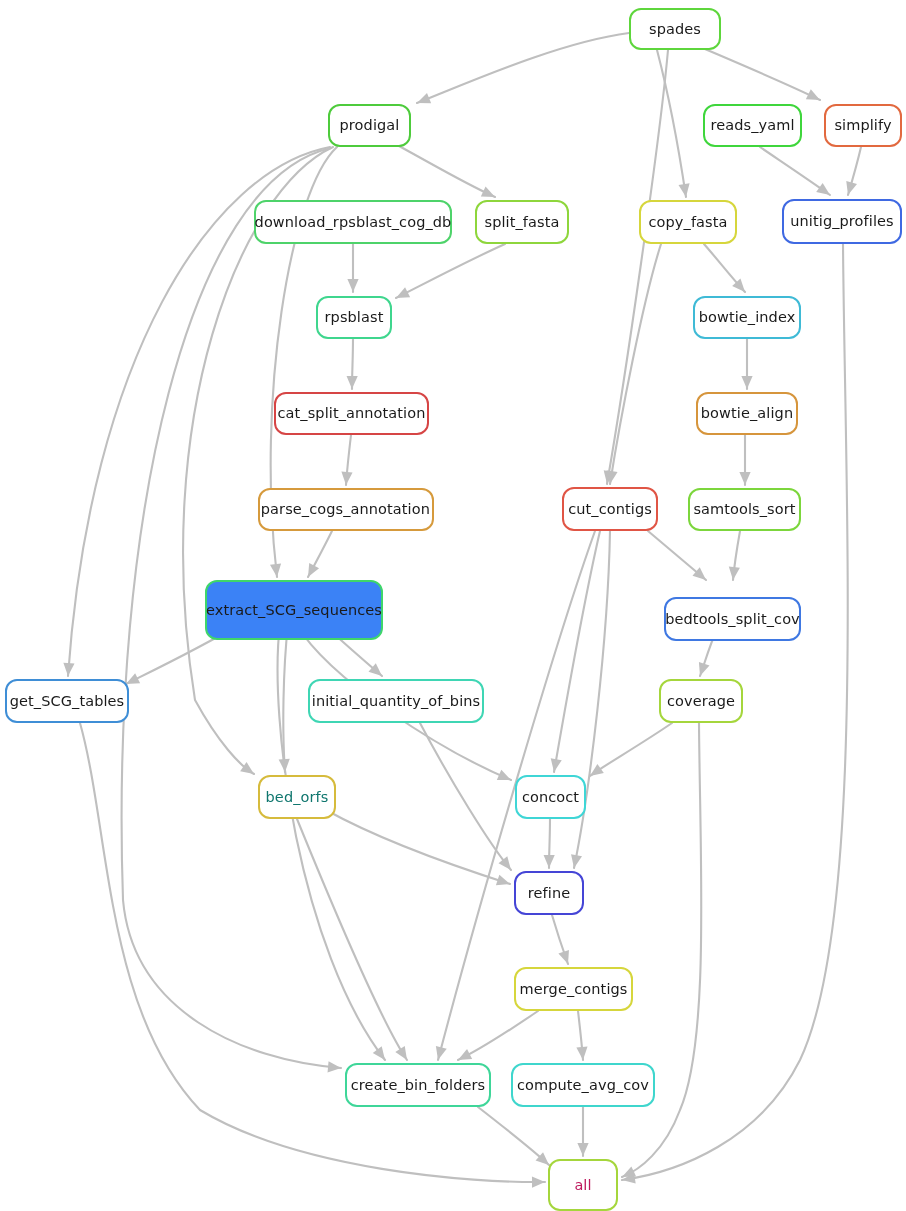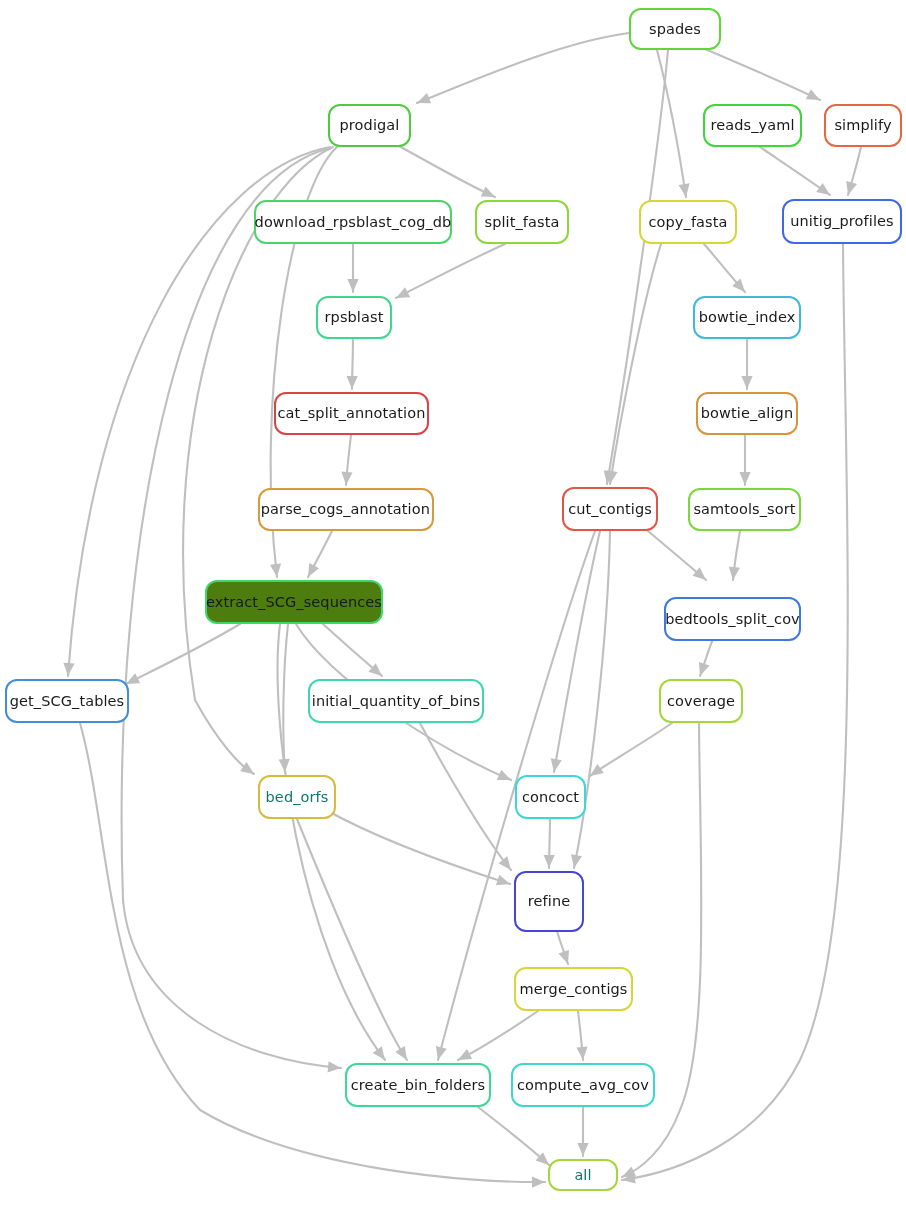--- a/index.html
+++ b/index.html
@@ -277,46 +277,46 @@
     </div>
     <div class="dag-node" style="left: 258px; top: 488px; width: 176px; height: 43px; border-color: rgb(214, 154, 60); background: rgb(255, 255, 255); color: rgb(26, 26, 26); justify-content: flex-end;">
       <span class="node-label">parse_cogs_annotation</span>
     </div>
     <div class="dag-node" style="left: 688px; top: 488px; width: 113px; height: 43px; border-color: rgb(124, 214, 60); background: rgb(255, 255, 255); color: rgb(26, 26, 26);">
       <span class="node-label">samtools_sort</span>
     </div>
     <div class="dag-node" style="left: 664px; top: 583px; width: 137px; height: 44px; border-color: rgb(63, 120, 226); background: rgb(255, 255, 255); color: rgb(26, 26, 26); margin-top: 14px;">
       <span class="node-label">bedtools_split_cov</span>
     </div>
-    <div class="dag-node" style="left: 205px; top: 580px; width: 178px; height: 44px; border-color: rgb(63, 214, 106); background: #4d7c0f; color: rgb(26, 26, 26);">
+    <div class="dag-node" style="left: 205px; top: 580px; width: 178px; height: 60px; border-color: rgb(63, 214, 106); background: #3b82f6; color: rgb(26, 26, 26);">
       <span class="node-label">extract_SCG_sequences</span>
     </div>
     <div class="dag-node" style="left: 5px; top: 679px; width: 124px; height: 44px; border-color: rgb(63, 142, 214); background: rgb(255, 255, 255); color: rgb(26, 26, 26);">
       <span class="node-label">get_SCG_tables</span>
     </div>
     <div class="dag-node" style="left: 308px; top: 679px; width: 176px; height: 44px; border-color: rgb(63, 214, 180); background: rgb(255, 255, 255); color: rgb(26, 26, 26);">
       <span class="node-label">initial_quantity_of_bins</span>
     </div>
     <div class="dag-node" style="left: 659px; top: 679px; width: 84px; height: 44px; border-color: rgb(165, 214, 60); background: rgb(255, 255, 255); color: rgb(26, 26, 26);">
       <span class="node-label">coverage</span>
     </div>
     <div class="dag-node" style="left: 258px; top: 775px; width: 78px; height: 44px; border-color: rgb(214, 187, 60); background: rgb(255, 255, 255); color: #0f766e;">
       <span class="node-label">bed_orfs</span>
     </div>
     <div class="dag-node" style="left: 515px; top: 775px; width: 71px; height: 44px; border-color: rgb(63, 214, 214); background: rgb(255, 255, 255); color: rgb(26, 26, 26);">
       <span class="node-label">concoct</span>
     </div>
-    <div class="dag-node" style="left: 514px; top: 871px; width: 70px; height: 61px; border-color: rgb(69, 69, 214); background: rgb(255, 255, 255); color: rgb(26, 26, 26);">
+    <div class="dag-node" style="left: 514px; top: 871px; width: 70px; height: 44px; border-color: rgb(69, 69, 214); background: rgb(255, 255, 255); color: rgb(26, 26, 26);">
       <span class="node-label">refine</span>
     </div>
     <div class="dag-node" style="left: 514px; top: 967px; width: 119px; height: 44px; border-color: rgb(214, 214, 60); background: rgb(255, 255, 255); color: rgb(26, 26, 26);">
       <span class="node-label">merge_contigs</span>
     </div>
     <div class="dag-node" style="left: 345px; top: 1063px; width: 146px; height: 44px; border-color: rgb(63, 214, 153); background: rgb(255, 255, 255); color: rgb(26, 26, 26);">
       <span class="node-label">create_bin_folders</span>
     </div>
     <div class="dag-node" style="left: 511px; top: 1063px; width: 144px; height: 44px; border-color: rgb(63, 214, 205); background: rgb(255, 255, 255); color: rgb(26, 26, 26);">
       <span class="node-label">compute_avg_cov</span>
     </div>
-    <div class="dag-node" style="left: 548px; top: 1159px; width: 70px; height: 32px; border-color: rgb(165, 214, 60); background: rgb(255, 255, 255); color: #0f766e;">
+    <div class="dag-node" style="left: 548px; top: 1159px; width: 70px; height: 52px; border-color: rgb(165, 214, 60); background: rgb(255, 255, 255); color: #be185d;">
       <span class="node-label">all</span>
     </div>
   </div>
 
 </body></html>

